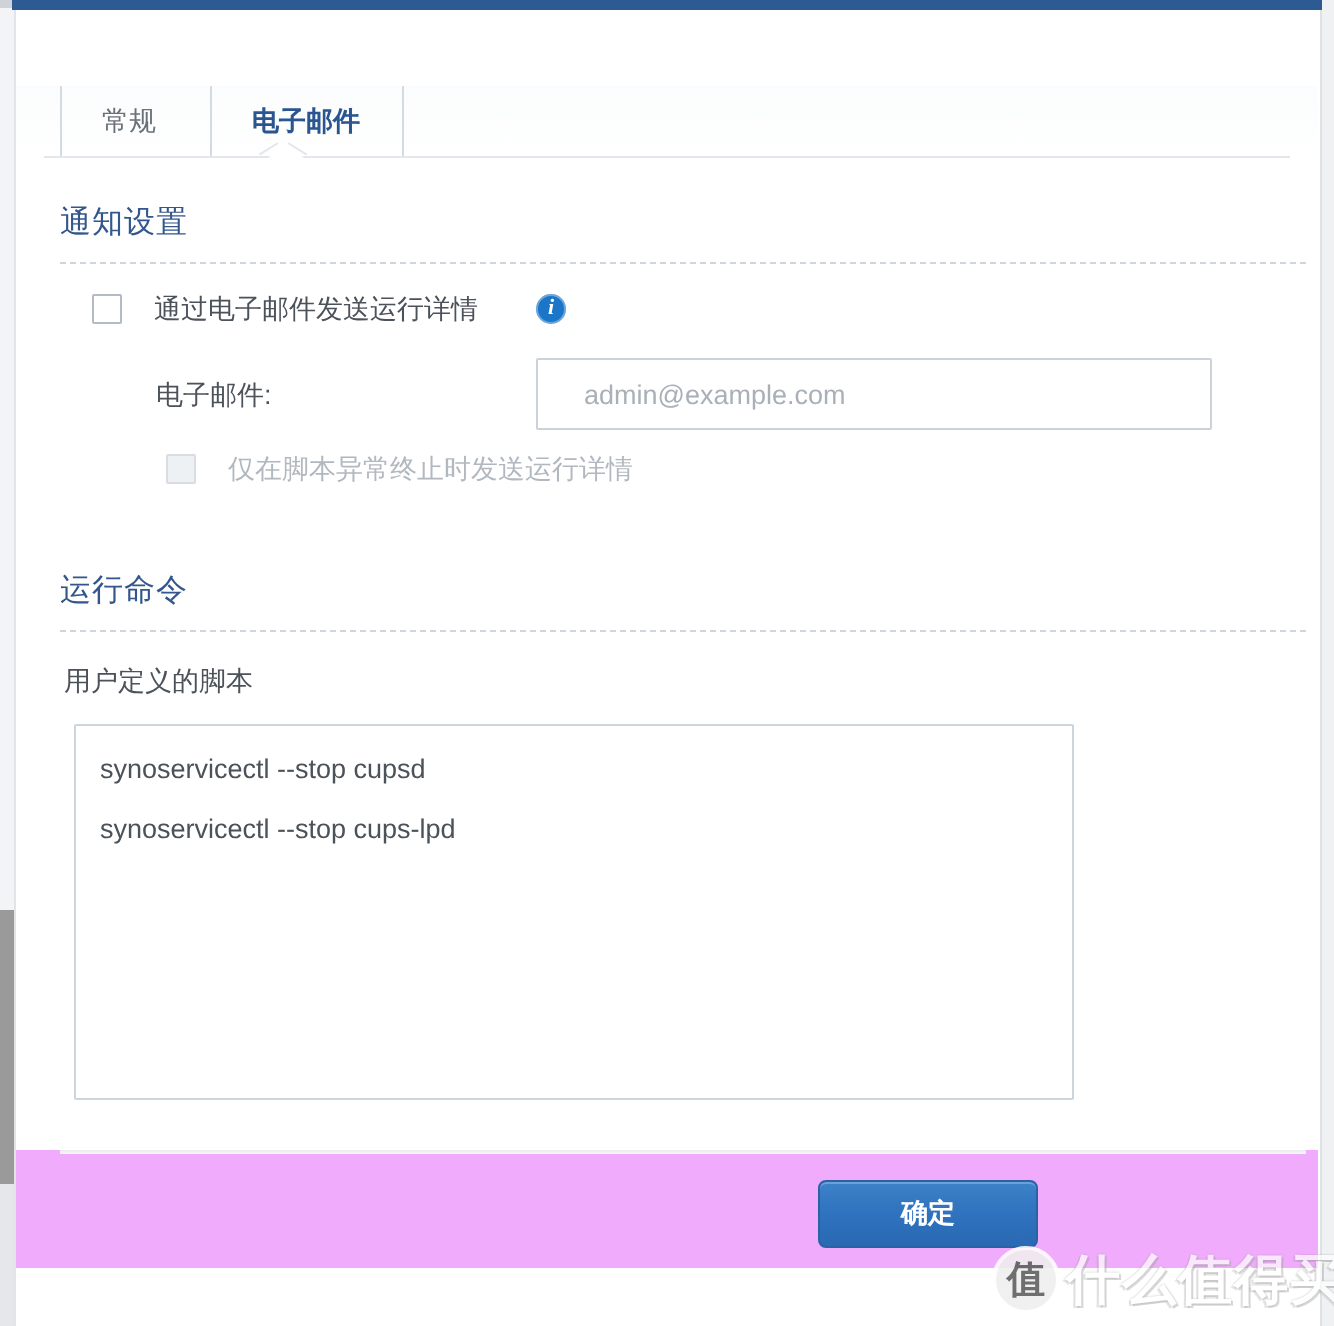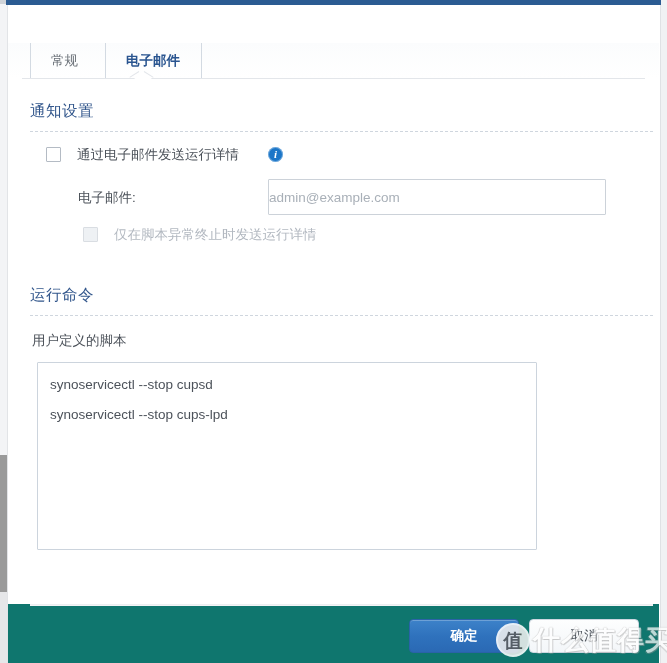--- a/index.html
+++ b/index.html
@@ -202,21 +202,21 @@
 
   
   .text-input {
     position: absolute;
     box-sizing: border-box;
     border: 1px solid #ccd2d9;
     background: #ffffff;
     font-family: "Liberation Sans", sans-serif;
     font-size: 13.5px;
     color: #43484f;
-    padding: 0 0;
+    padding: 0 23px;
     outline: none;
     border-radius: 1px;
   }
   .text-input::placeholder { color: #a9b0b8; }
 
   
   .script-area {
     position: absolute;
     box-sizing: border-box;
     border: 1px solid #ccd4dd;
@@ -229,23 +229,23 @@
     resize: none;
     outline: none;
     border-radius: 1px;
     white-space: pre;
     overflow: auto;
   }
 
   
   .footer {
     position: absolute;
-    left: 8px; top: 604px;
+    left: 8px; top: 575px;
     width: 651px; height: 59px;
-    background: #0f766e;
+    background: #f0abfc;
   }
   .footer-rule {
     position: absolute;
     left: 22px; top: 0;
     width: 623px; height: 2px;
     background: linear-gradient(to bottom, #e9ebee, #f6f7f8);
   }
 
   .btn {
     position: absolute;
@@ -353,21 +353,20 @@
 
     <div class="row-label" style="left:24px; top:254px; line-height:16px;">用户定义的脚本</div>
 
     <textarea class="script-area" style="left: 29px; top: 283px; width: 500px; height: 188px;" spellcheck="false">synoservicectl --stop cupsd
 synoservicectl --stop cups-lpd</textarea>
   </div>
 
   <div class="footer">
     <div class="footer-rule"></div>
     <button class="btn btn-primary" style="left:401px; top:15px; width:110px;">确定</button>
-    <button class="btn btn-secondary" style="left:521px; top:15px; width:110px;">取消</button>
   </div>
 
   <div class="watermark">
     <div class="wm-logo">值</div>
     <div class="wm-text">什么值得买</div>
   </div>
 
 </div>
 
 </body></html>

